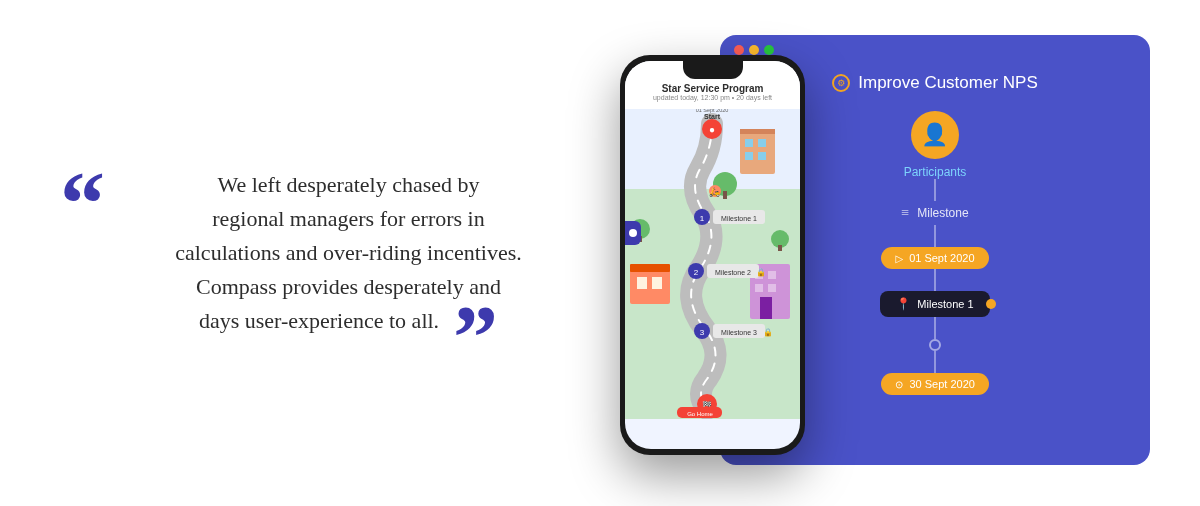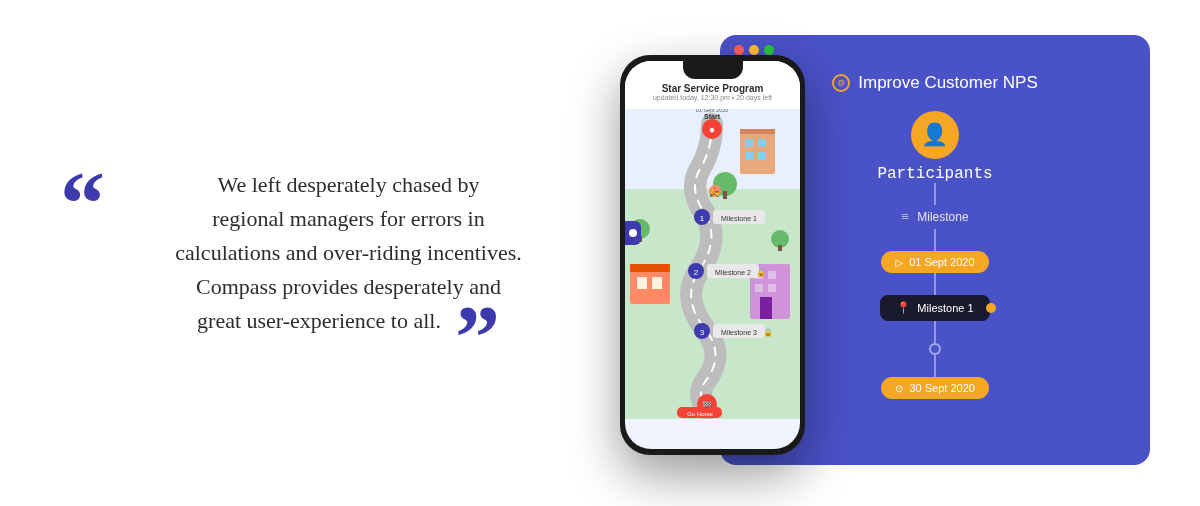--- a/index.html
+++ b/index.html
@@ -157,23 +157,23 @@
       align-items: center;
       justify-content: center;
     }
 
     .avatar-icon {
       color: white;
       font-size: 22px;
     }
 
     .node-label {
-      color: #ffffff;
-      font-size: 16px;
-      font-family: Liberation Mono, monospace;
+      color: #7dd3fc;
+      font-size: 12px;
+      font-family: Liberation Sans, sans-serif;
     }
 
     .timeline-line {
       width: 2px;
       height: 22px;
       background: rgba(255,255,255,0.4);
     }
 
     .milestone-header-row {
       display: flex;
@@ -345,21 +345,21 @@
   <div class="testimonial-section">
     <div class="quote-inner">
       <span class="quote-marks-open">“</span>
       <div class="quote-block">
         <p class="quote-text">
           <span>We left desperately chased by</span><br>
           <span>regional managers for errors in</span><br>
           <span>calculations and over-riding incentives.</span><br>
           <span>Compass provides desperately and</span><br>
           <span class="last-line-wrap">
-            <span>great user-experience to all.</span>
+            <span>days user-experience to all.</span>
             <span class="quote-marks-close">”</span>
           </span>
         </p>
       </div>
     </div>
   </div>
 
   <div class="device-section">
 
     <div class="bg-card">

